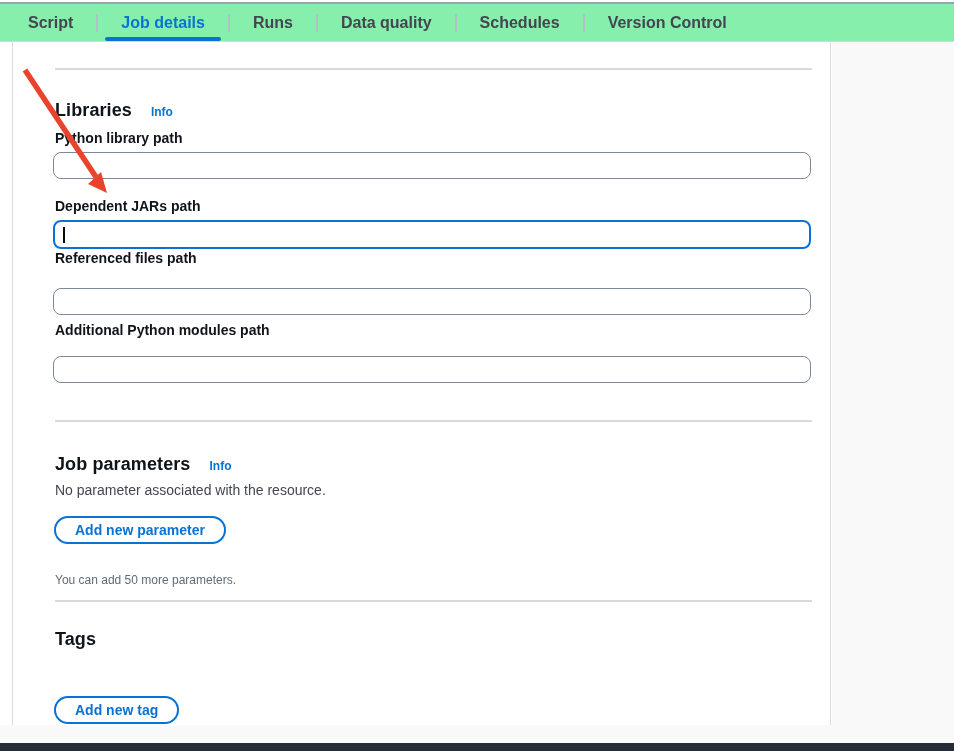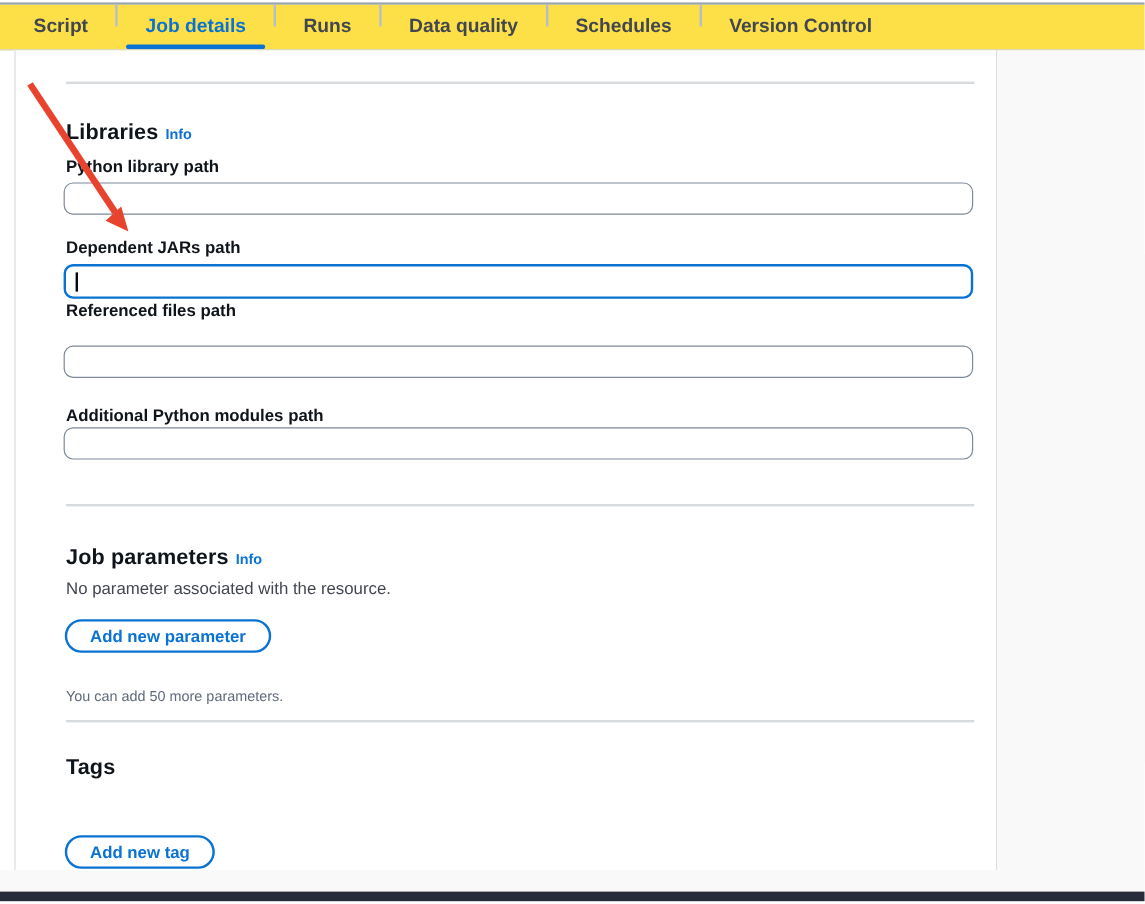--- a/index.html
+++ b/index.html
@@ -16,21 +16,21 @@
 
   
   .top-rule {
     position: absolute; left: 0; top: 2px; width: 100%; height: 2px;
     background: #9aa6ae;
   }
 
   
   .tabbar {
     position: absolute; left: 0; top: 4px; width: 100%; height: 38px;
-    display: flex; background: #fde047;
+    display: flex; align-items: center; background: #86efac;
     padding-left: 12px;
   }
   .tab {
     position: relative; height: 100%;
     display: flex; align-items: center;
     padding: 0 16px;
     font-size: 16px; font-weight: 700; color: #424650;
     cursor: pointer; white-space: nowrap;
   }
   .tab.active { color: #0972d3; }
@@ -51,21 +51,21 @@
     position: absolute; left: 12px; top: 42px; width: 819px; height: 683px;
     background: #ffffff;
     border-left: 1px solid #d9dde1; border-right: 1px solid #d9dde1;
   }
   .divider {
     position: absolute; left: 42px; width: 757px; height: 2px;
     background: #d8dbdd; border: none;
   }
 
   .section-header {
-    position: absolute; left: 42px; display: flex; align-items: baseline; gap: 6px;
+    position: absolute; left: 42px; display: flex; align-items: baseline; gap: 19px;
   }
   .section-title {
     font-size: 18px; font-weight: 700; color: #0f141a; letter-spacing: 0.1px;
   }
   .info-link {
     font-size: 12px; font-weight: 700; color: #0972d3; text-decoration: none;
     cursor: pointer;
   }
 
   .field-label {
@@ -156,21 +156,21 @@
     <label class="field-label" style="top:88px">Python library path</label>
     <input class="text-input" style="top: 110px;" type="text" value="">
 
     <label class="field-label" style="top:156px">Dependent JARs path</label>
     <input class="text-input focused" style="top: 178px;" type="text" value="">
     <div class="caret" style="left:50px; top:185px"></div>
 
     <label class="field-label" style="top:208px">Referenced files path</label>
     <input class="text-input" style="top: 246px;" type="text" value="">
 
-    <label class="field-label" style="top:296px">Additional Python modules path</label>
+    <label class="field-label" style="top:280px">Additional Python modules path</label>
     <input class="text-input" style="top: 314px;" type="text" value="">
 
     <hr class="divider" style="top:378px">
 
     <div class="section-header" style="top:412px">
       <span class="section-title">Job parameters</span>
       <a class="info-link">Info</a>
     </div>
     <div class="empty-text" style="top:440px">No parameter associated with the resource.</div>
     <button class="pill-button" style="top:474px">Add new parameter</button>

